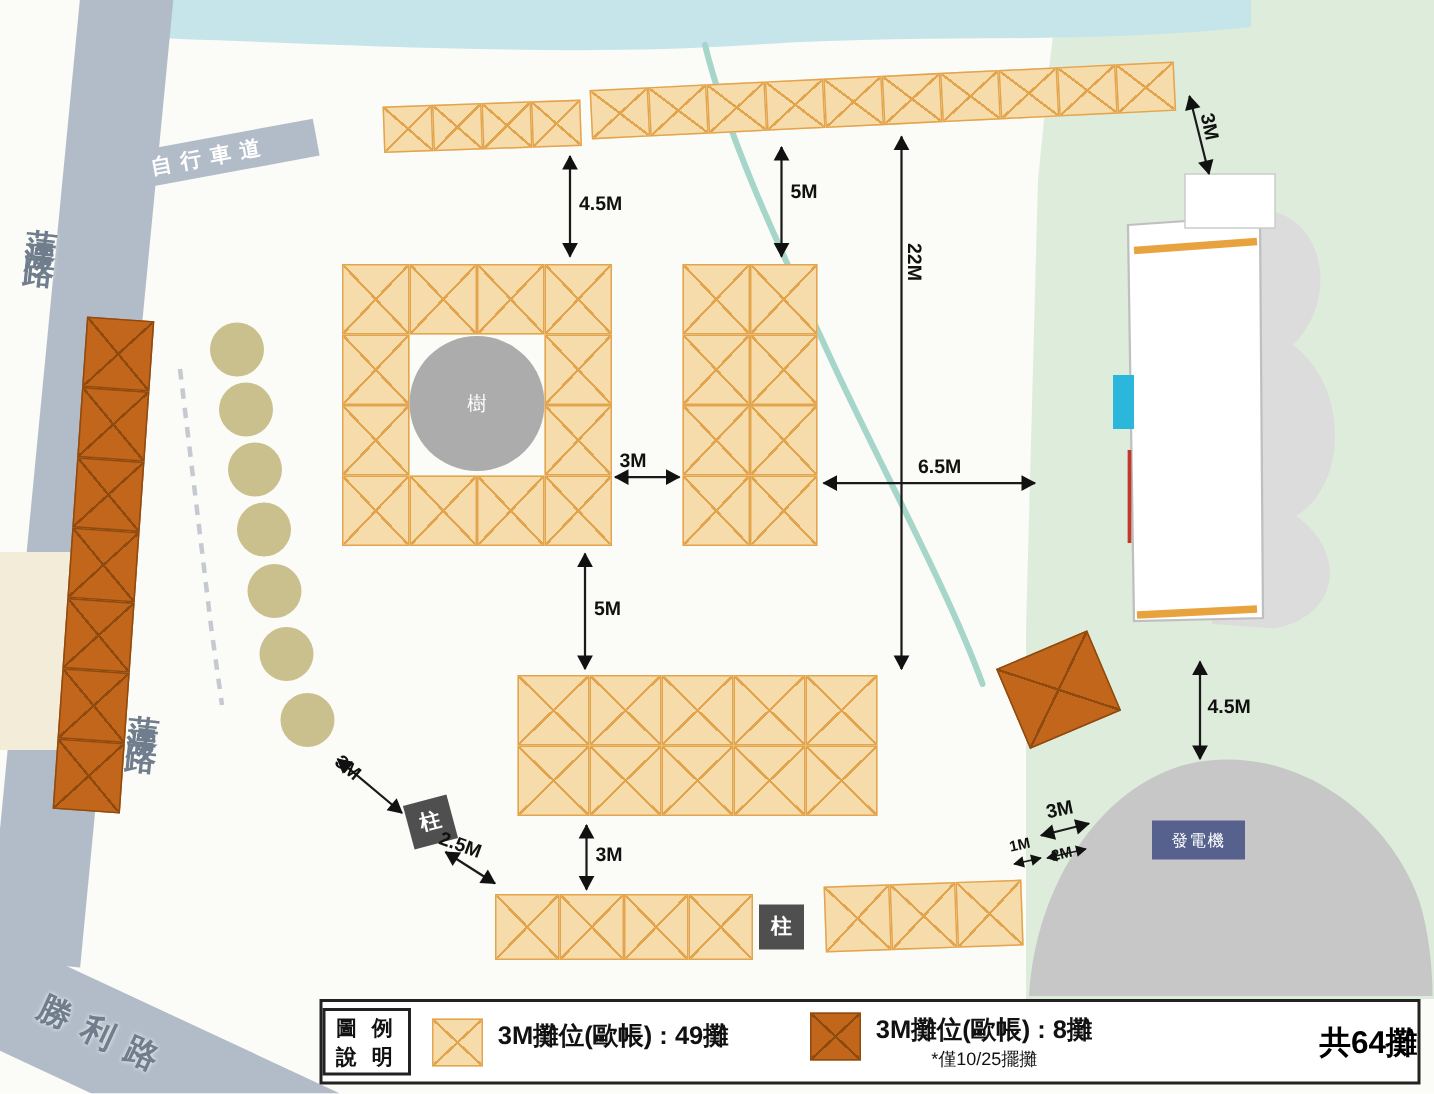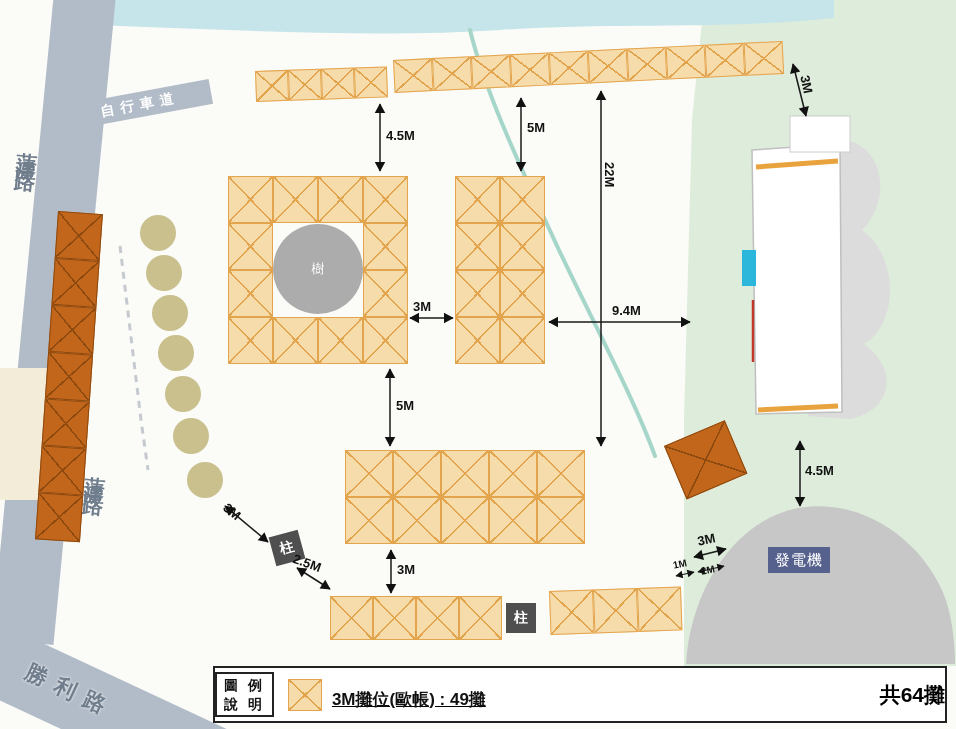--- a/index.html
+++ b/index.html
@@ -64,42 +64,42 @@
   .pillar {
     position:absolute; width:30px; height:30px; background:#4F4F4F;
     color:#fff; display:flex; align-items:center; justify-content:center;
     font-size:14px; font-weight:bold;
   }
 
   .generator {
     position:absolute; left:768px; top:547px; width:62px; height:26px;
     background:var(--generator-bg,#56618E); color:#fff;
     display:flex; align-items:center; justify-content:center;
-    font-size:15px; letter-spacing:1px;
+    font-size:11px; letter-spacing:1px;
   }
 
   #arrows { position:absolute; inset:0; pointer-events:none; }
   #arrows line { stroke:#1a1a1a; stroke-width:1.5; }
   #arrows line.thin { stroke-width:1.1; }
 
   .dim { position:absolute; font-size:13px; font-weight:bold; color:#111;
     white-space:nowrap; transform-origin:left top; }
   .dim.small { font-size:10px; font-weight:600; }
 
   
   .legend {
     position:absolute; left:213px; top:666px; width:734px; height:57px;
     box-sizing:border-box; background:#fff; border:2px solid #222;
     display:flex; align-items:center; padding:0 0; gap:14px; z-index:10;
   }
   .legend-title {
     border:2px solid #222; padding:2px 7px; font-weight:bold; font-size:14px;
     letter-spacing:3px; line-height:1.3; text-align:center; color:#111;
   }
-  .legend-item { display:flex; align-items:flex-end; gap:10px;text-decoration:underline; }
+  .legend-item { display:flex; align-items:flex-start; gap:10px; }
   .legend .cell { position:static; display:inline-block; width:34px; height:32px; flex:0 0 auto; }
   .legend-label { font-size:17px; font-weight:bold; color:#111; white-space:nowrap; }
   .legend-note { font-size:12px; color:#111; text-align:center; }
   .umbrella-swatch { width:30px; height:30px; border-radius:50%;
     background:var(--umbrella-fill,#C9C08D); flex:0 0 auto; }
   .legend-total { margin-left:auto; font-size:21px; font-weight:800; color:#000; white-space:nowrap; }
 
   .gap-40 { width:26px; flex:0 0 auto; }
 </style>
 </head>
@@ -253,38 +253,45 @@
       <line x1="698" y1="572" x2="724" y2="566" class="thin" marker-start="url(#ah)" marker-end="url(#ah)"></line>
       <line x1="800" y1="441" x2="800" y2="506" class="" marker-start="url(#ah)" marker-end="url(#ah)"></line>
     </svg>
 
   <div class="layer" id="dims">
       <div class="dim" style="left: 386px; top: 128px;">4.5M</div>
       <div class="dim" style="left: 527px; top: 120px;">5M</div>
       <div class="dim" style="left: 617px; top: 162px; transform: rotate(90deg);">22M</div>
       <div class="dim" style="left: 812px; top: 74px; transform: rotate(78deg);">3M</div>
       <div class="dim" style="left: 413px; top: 299px;">3M</div>
-      <div class="dim" style="left: 612px; top: 303px;">9.4M</div>
+      <div class="dim" style="left: 612px; top: 303px;">6.5M</div>
       <div class="dim" style="left: 396px; top: 398px;">5M</div>
       <div class="dim" style="left: 230px; top: 500px; transform: rotate(40deg);">3M</div>
       <div class="dim" style="left: 296px; top: 551px; transform: rotate(20deg);">2.5M</div>
       <div class="dim" style="left: 397px; top: 562px;">3M</div>
       <div class="dim" style="left: 696px; top: 534px; transform: rotate(-12deg);">3M</div>
       <div class="dim small" style="left: 672px; top: 560px; transform: rotate(-12deg);">1M</div>
       <div class="dim small" style="left: 700px; top: 566px; transform: rotate(-12deg);">2M</div>
       <div class="dim" style="left: 805px; top: 463px;">4.5M</div>
     </div>
 
   <div class="legend">
     <div class="legend-title">
       <div>圖 例</div>
       <div>說 明</div>
     </div>
     <div class="legend-item">
       <span class="cell light"></span>
       <span class="legend-label">3M攤位(歐帳) : 49攤</span>
     </div>
     <div class="gap-40"></div>
+    <div class="legend-item">
+      <span class="cell dark"></span>
+      <div>
+        <div class="legend-label">3M攤位(歐帳) : 8攤</div>
+        <div class="legend-note">*僅10/25擺攤</div>
+      </div>
+    </div>
     <div class="gap-40"></div>
     <div class="legend-total">共64攤</div>
   </div>
 
 </div>
 
 </body></html>

